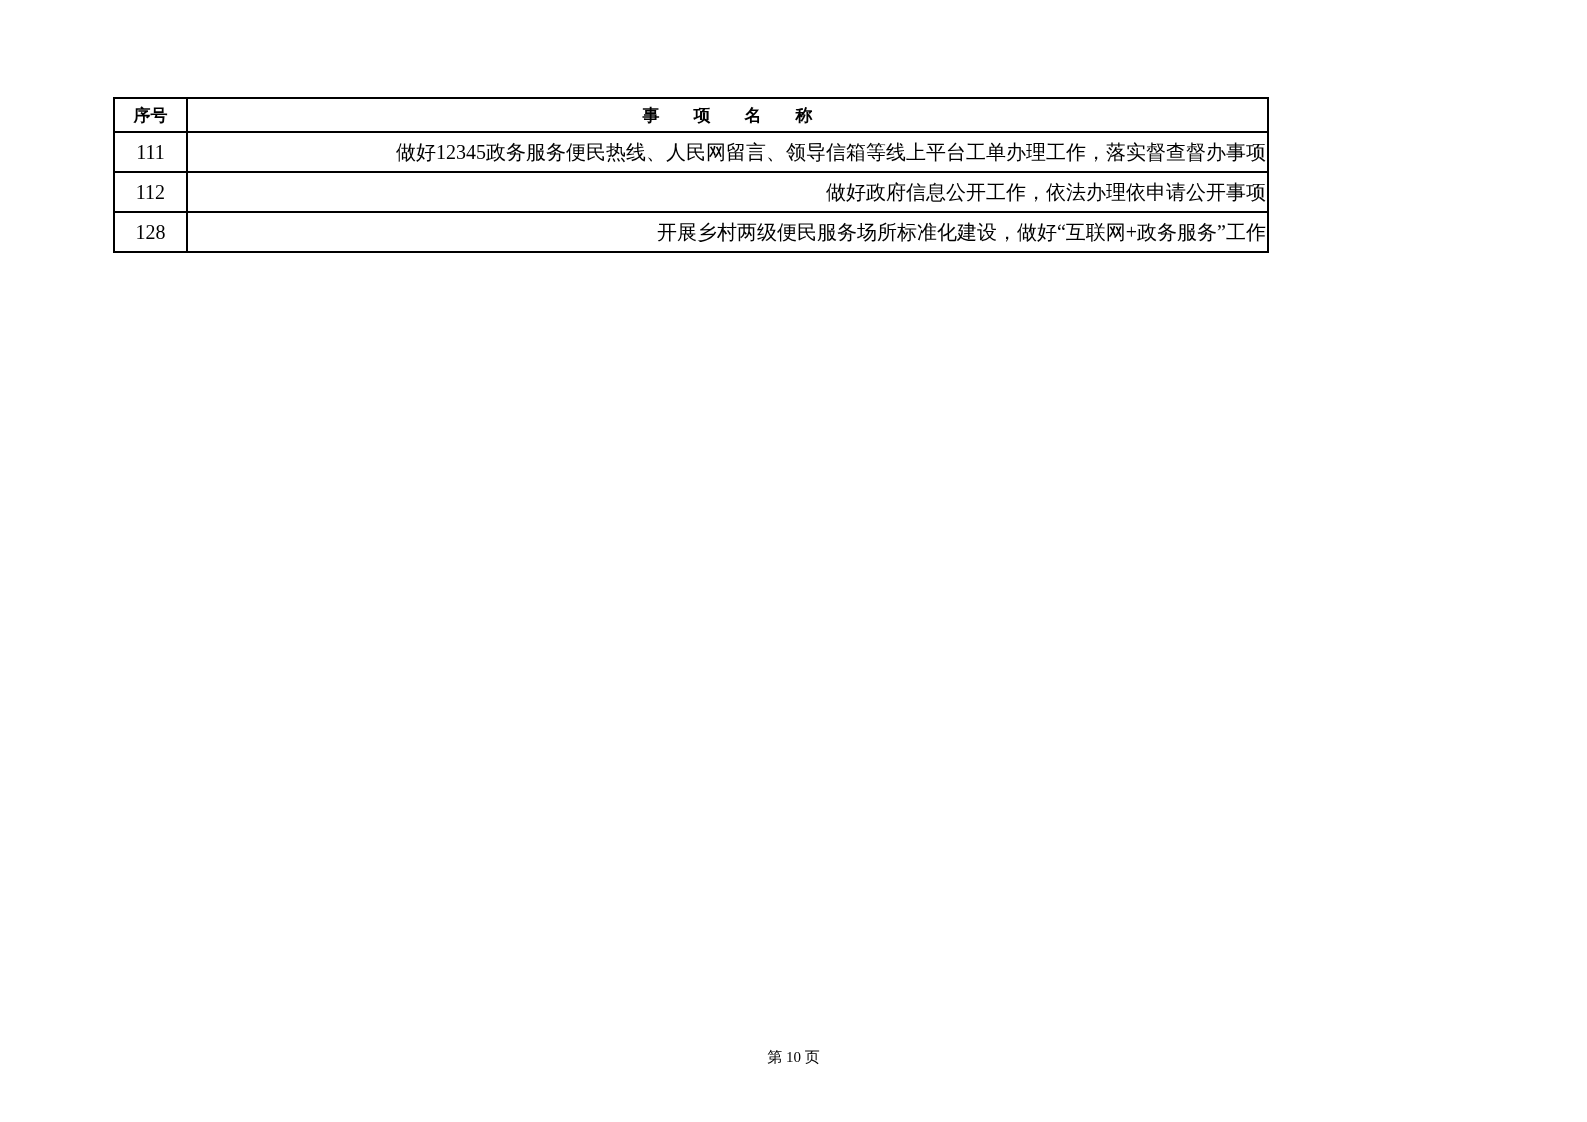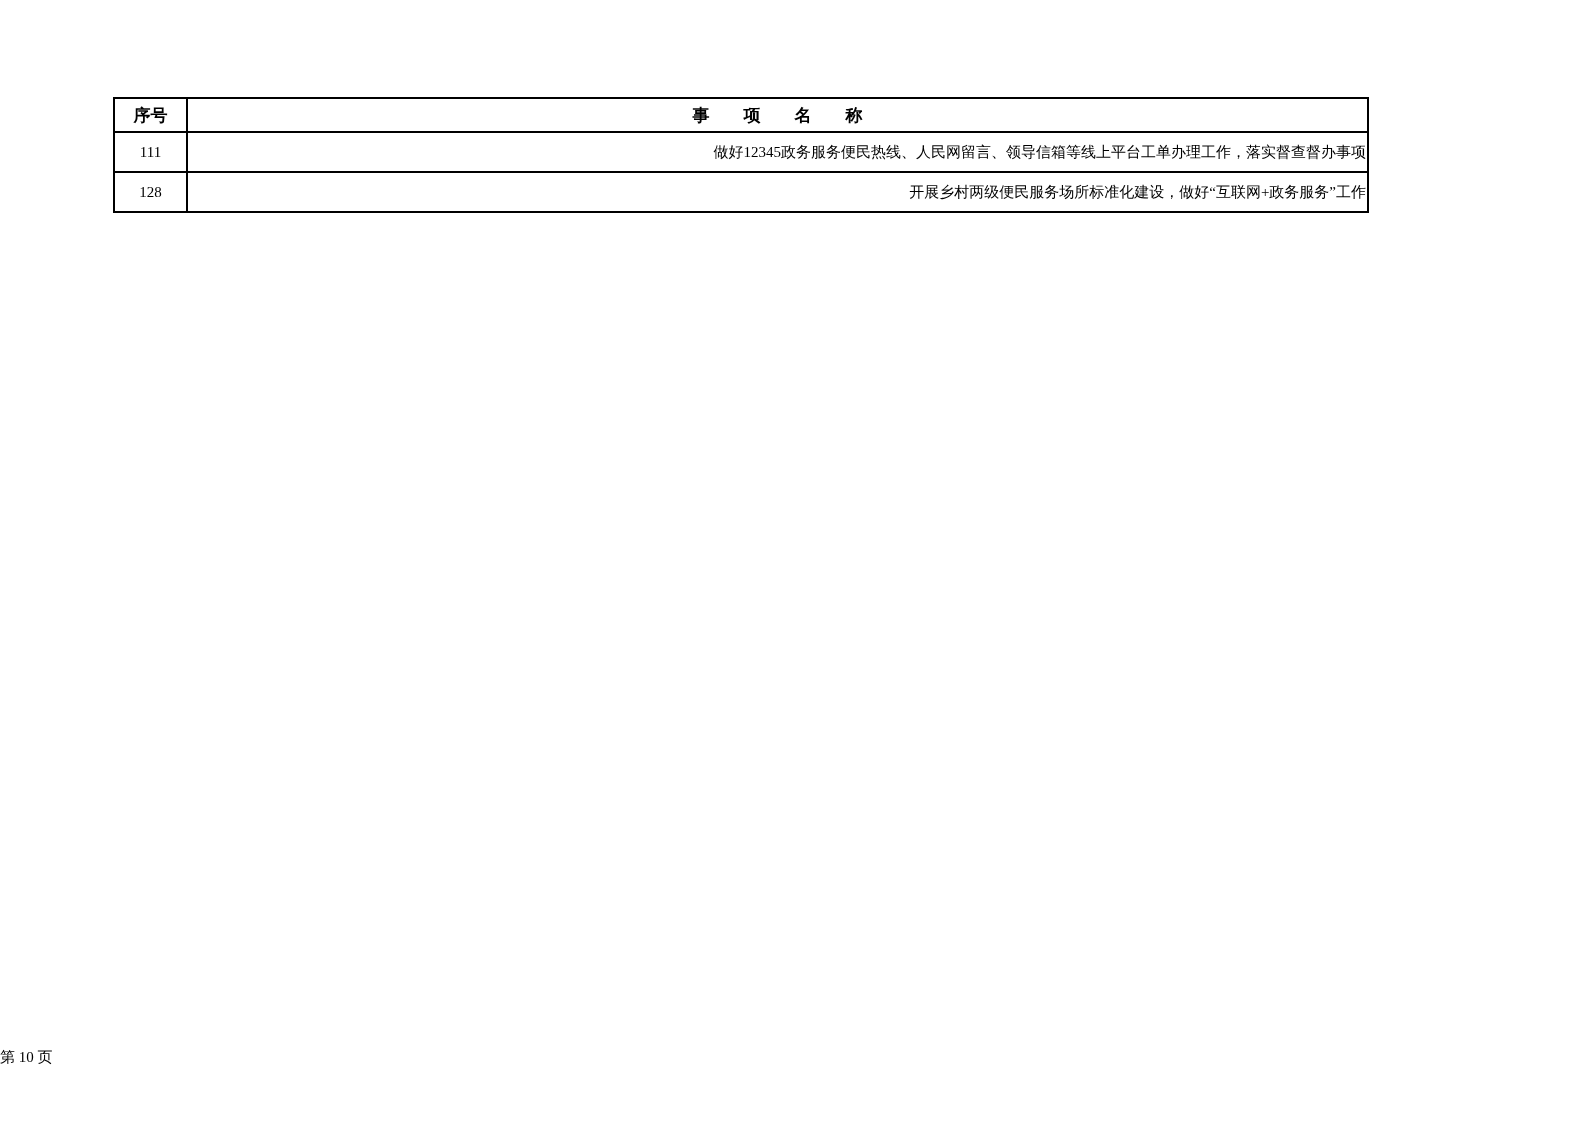--- a/index.html
+++ b/index.html
@@ -13,21 +13,21 @@
     position: relative;
     width: 1587px;
     height: 1122px;
     background: #ffffff;
     overflow: hidden;
   }
   table.items-table {
     position: absolute;
     left: 113px;
     top: 97px;
-    width: 1256px;
+    width: 1156px;
     border-collapse: collapse;
     table-layout: fixed;
   }
   table.items-table th,
   table.items-table td {
     border: 2px solid #000000;
     background: #ffffff;
     overflow: hidden;
     white-space: nowrap;
   }
@@ -36,35 +36,36 @@
   }
   table.items-table thead th {
     height: 30px;
     font-size: 17px;
     font-weight: bold;
     text-align: center;
     vertical-align: middle;
   }
   table.items-table tbody td {
     height: 36px;
-    font-size: 15px;
+    font-size: 20px;
     vertical-align: middle;
   }
   td.cell-no {
     text-align: center;
   }
   td.cell-name {
     text-align: right;
     padding-left: 4px;
   }
   .page-footer {
     position: absolute;
     left: 0;
     top: 1046px;
     width: 100%;
+    text-align: center;
     font-size: 15px;
     line-height: 22px;
   }
 </style>
 </head>
 <body>
 
 <div class="page">
 
   <table class="items-table">
@@ -73,20 +74,24 @@
         <th class="col-no">序号</th>
         <th class="col-name">事　　项　　名　　称</th>
       </tr>
     </thead>
     <tbody>
       <tr>
         <td class="cell-no">111</td>
         <td class="cell-name">做好12345政务服务便民热线、人民网留言、领导信箱等线上平台工单办理工作，落实督查督办事项</td>
       </tr>
       <tr>
+        <td class="cell-no">112</td>
+        <td class="cell-name">做好政府信息公开工作，依法办理依申请公开事项</td>
+      </tr>
+      <tr>
         <td class="cell-no">128</td>
         <td class="cell-name">开展乡村两级便民服务场所标准化建设，做好“互联网+政务服务”工作</td>
       </tr>
     </tbody>
   </table>
 
   <div class="page-footer">第 10 页</div>
 
 </div>
 

